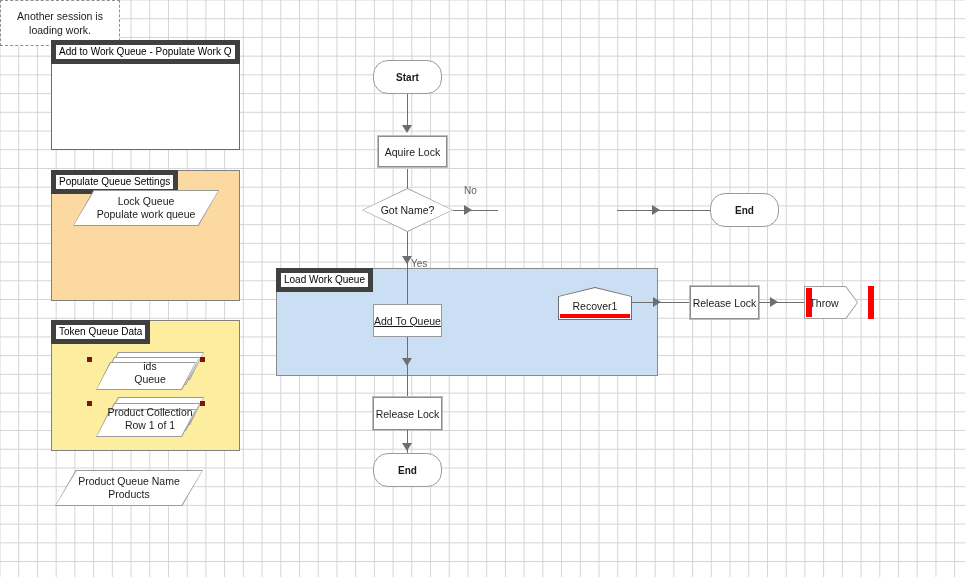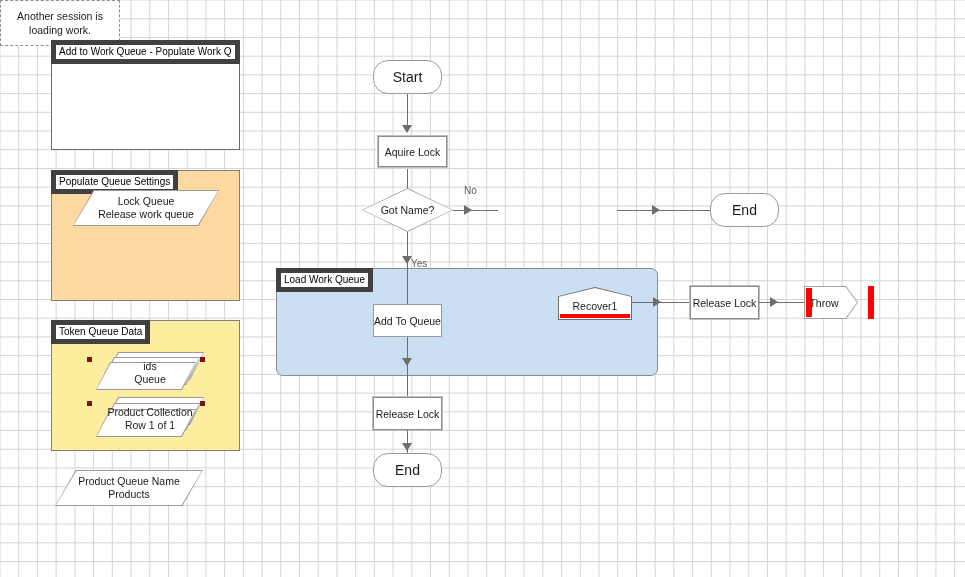--- a/index.html
+++ b/index.html
@@ -42,21 +42,21 @@
     box-shadow:0 0 0 1px #ffffff inset;
     display:flex;align-items:center;justify-content:center;
     font-size:10.5px;color:#1a1a1a;text-align:center;
   }
   .proc.outline2{border:1px solid #8d8d8d;outline:1px solid #bdbdbd;outline-offset:0px;}
 
   
   .term{
     background:#ffffff;border:1px solid #9a9a9a;border-radius:15px;
     display:flex;align-items:center;justify-content:center;
-    font-size:14px;color:#1a1a1a;
+    font-size:10px;color:#1a1a1a;font-weight:bold;
   }
 
   
   .note{
     background:#ffffff;border:1px dashed #8f8f8f;
     display:flex;flex-direction:column;align-items:center;justify-content:center;
     font-size:10.5px;color:#1a1a1a;line-height:14px;text-align:center;
   }
   .diamond-wrap{position:absolute;}
   .diamond-bg{
@@ -136,21 +136,21 @@
 
   <div class="container orange" style="left:51px;top:170px;width:189px;height:131px;">
     <div class="ctitle">Populate Queue Settings</div>
   </div>
 
   <div class="para-wrap" style="left:73px;top:190px;width:146px;height:36px;">
     <div class="para-bg"></div>
     <div class="para-fg"></div>
     <div class="para-lbl">
       <span>Lock Queue</span>
-      <span>Release work queue</span>
+      <span>Populate work queue</span>
     </div>
   </div>
 
 
   <div class="container yellow" style="left:51px;top:320px;width:189px;height:131px;">
     <div class="ctitle">Token Queue Data</div>
   </div>
 
   <div class="stack" style="left:96px;top:352px;width:108px;height:40px;">
     <div class="sheet" style="left:8px;top:0px;width:100px;height:28px;">
@@ -196,21 +196,21 @@
 
   <div class="para-wrap" style="left:55px;top:470px;width:148px;height:36px;">
     <div class="para-bg"></div>
     <div class="para-fg"></div>
     <div class="para-lbl">
       <span>Product Queue Name</span>
       <span>Products</span>
     </div>
   </div>
 
-  <div class="container blue" style="left:276px;top:268px;width:382px;height:108px;border-radius:7px;">
+  <div class="container blue" style="left:276px;top:268px;width:382px;height:108px;">
     <div class="ctitle">Load Work Queue</div>
   </div>
 
   <div class="node term" style="left:373px;top:60px;width:69px;height:34px;">
     <span>Start</span>
   </div>
   <div class="vline" style="left:407px;top:94px;height:37px;"></div>
   <div class="arrow-d" style="left:402px;top:125px;"></div>
 
   <div class="node proc outline2" style="left:378px;top:136px;width:69px;height:31px;">
@@ -237,21 +237,21 @@
   <div class="arrow-r" style="left:652px;top:205px;"></div>
 
   <div class="node term" style="left:710px;top:193px;width:69px;height:34px;">
     <span>End</span>
   </div>
 
   <div class="vline" style="left:407px;top:232px;height:72px;"></div>
   <div class="arrow-d" style="left:402px;top:256px;"></div>
   <div class="elabel" style="left:411px;top:258px;">Yes</div>
 
-  <div class="node proc" style="left:373px;top:304px;width:69px;height:33px;">
+  <div class="node proc" style="left:373px;top:304px;width:69px;height:33px;text-decoration:underline;">
     <span>Add To Queue</span>
   </div>
   <div class="vline" style="left:407px;top:337px;height:60px;"></div>
   <div class="arrow-d" style="left:402px;top:358px;"></div>
 
   <div class="recover" style="left:558px;top:287px;width:74px;height:33px;">
     <div class="rc-bg"></div>
     <div class="rc-fg"></div>
     <div class="rc-bar"></div>
     <div class="rc-lbl">Recover1</div>

